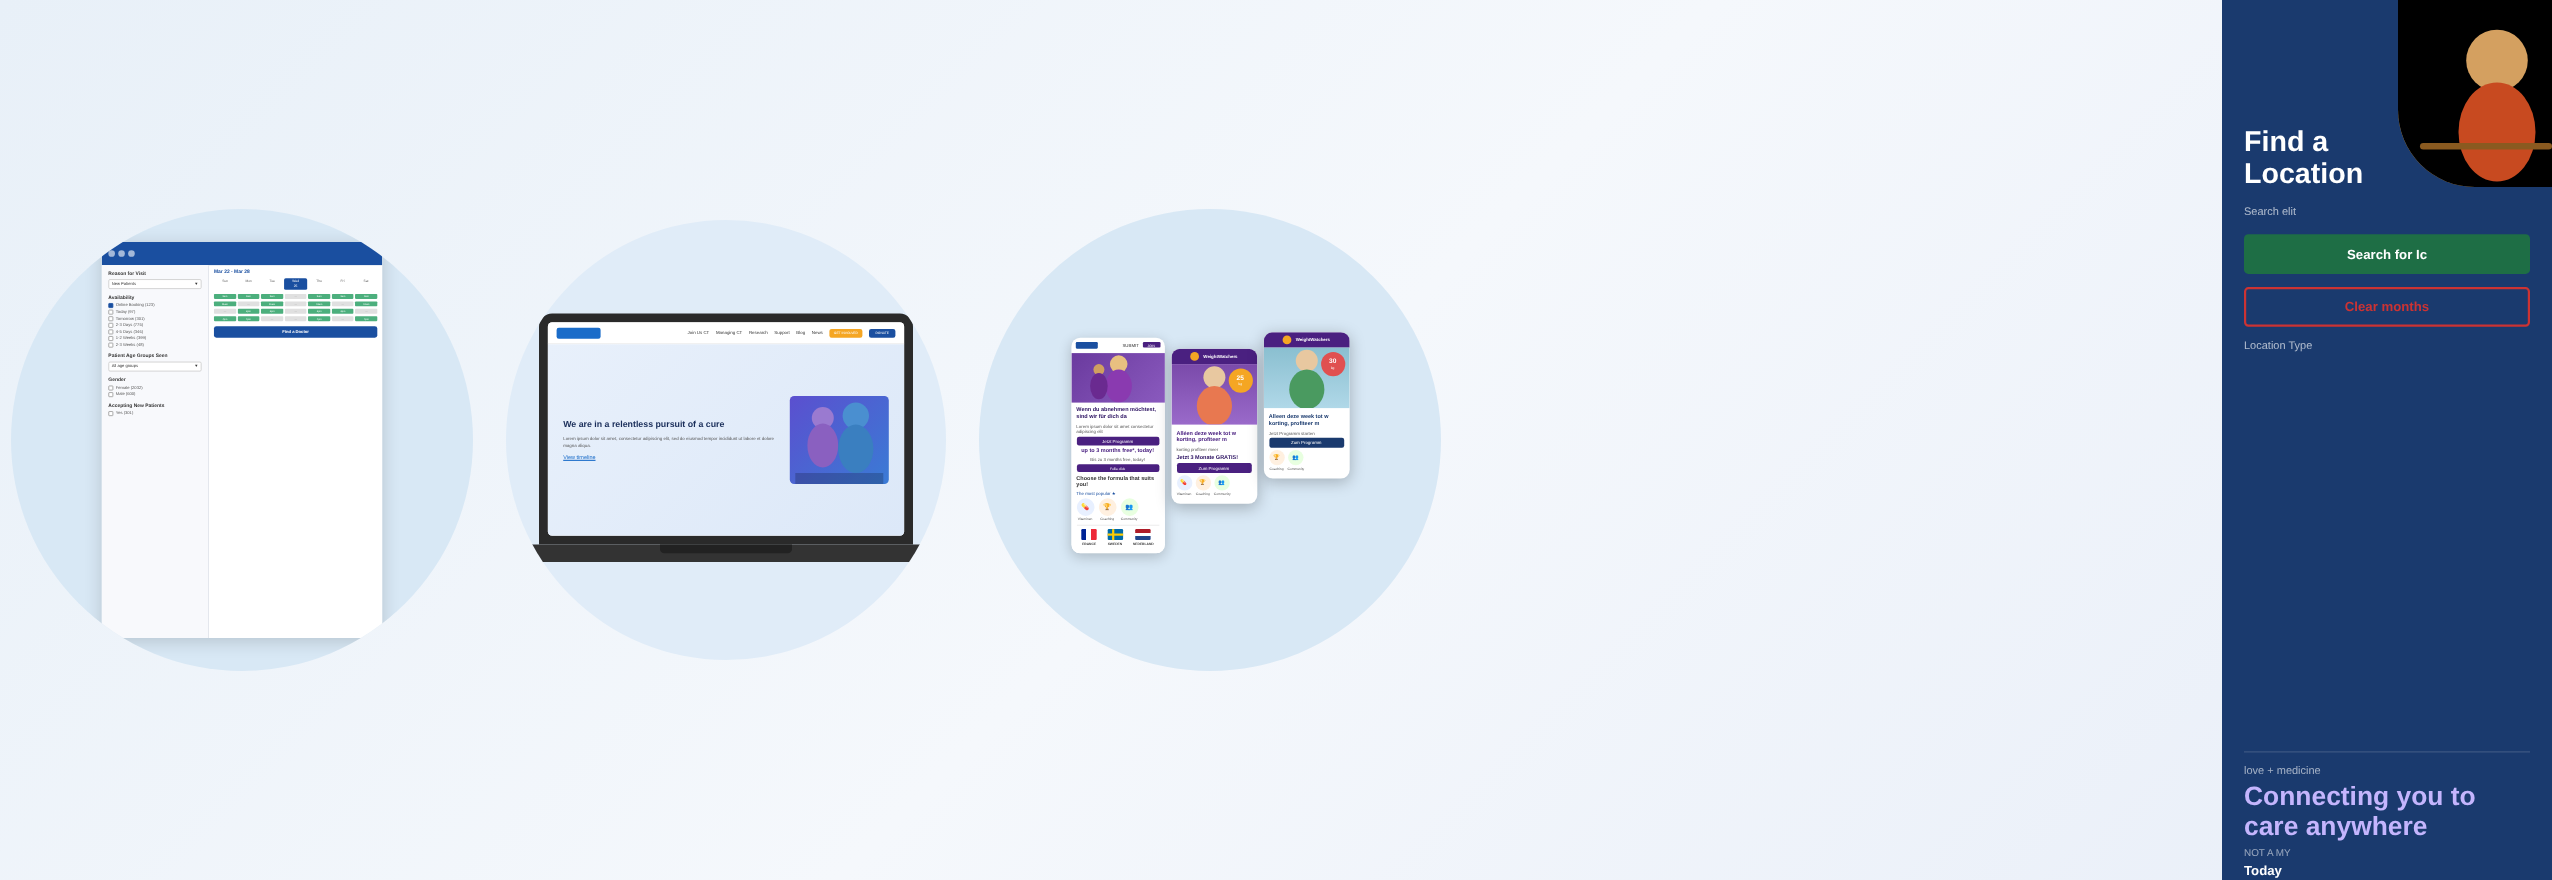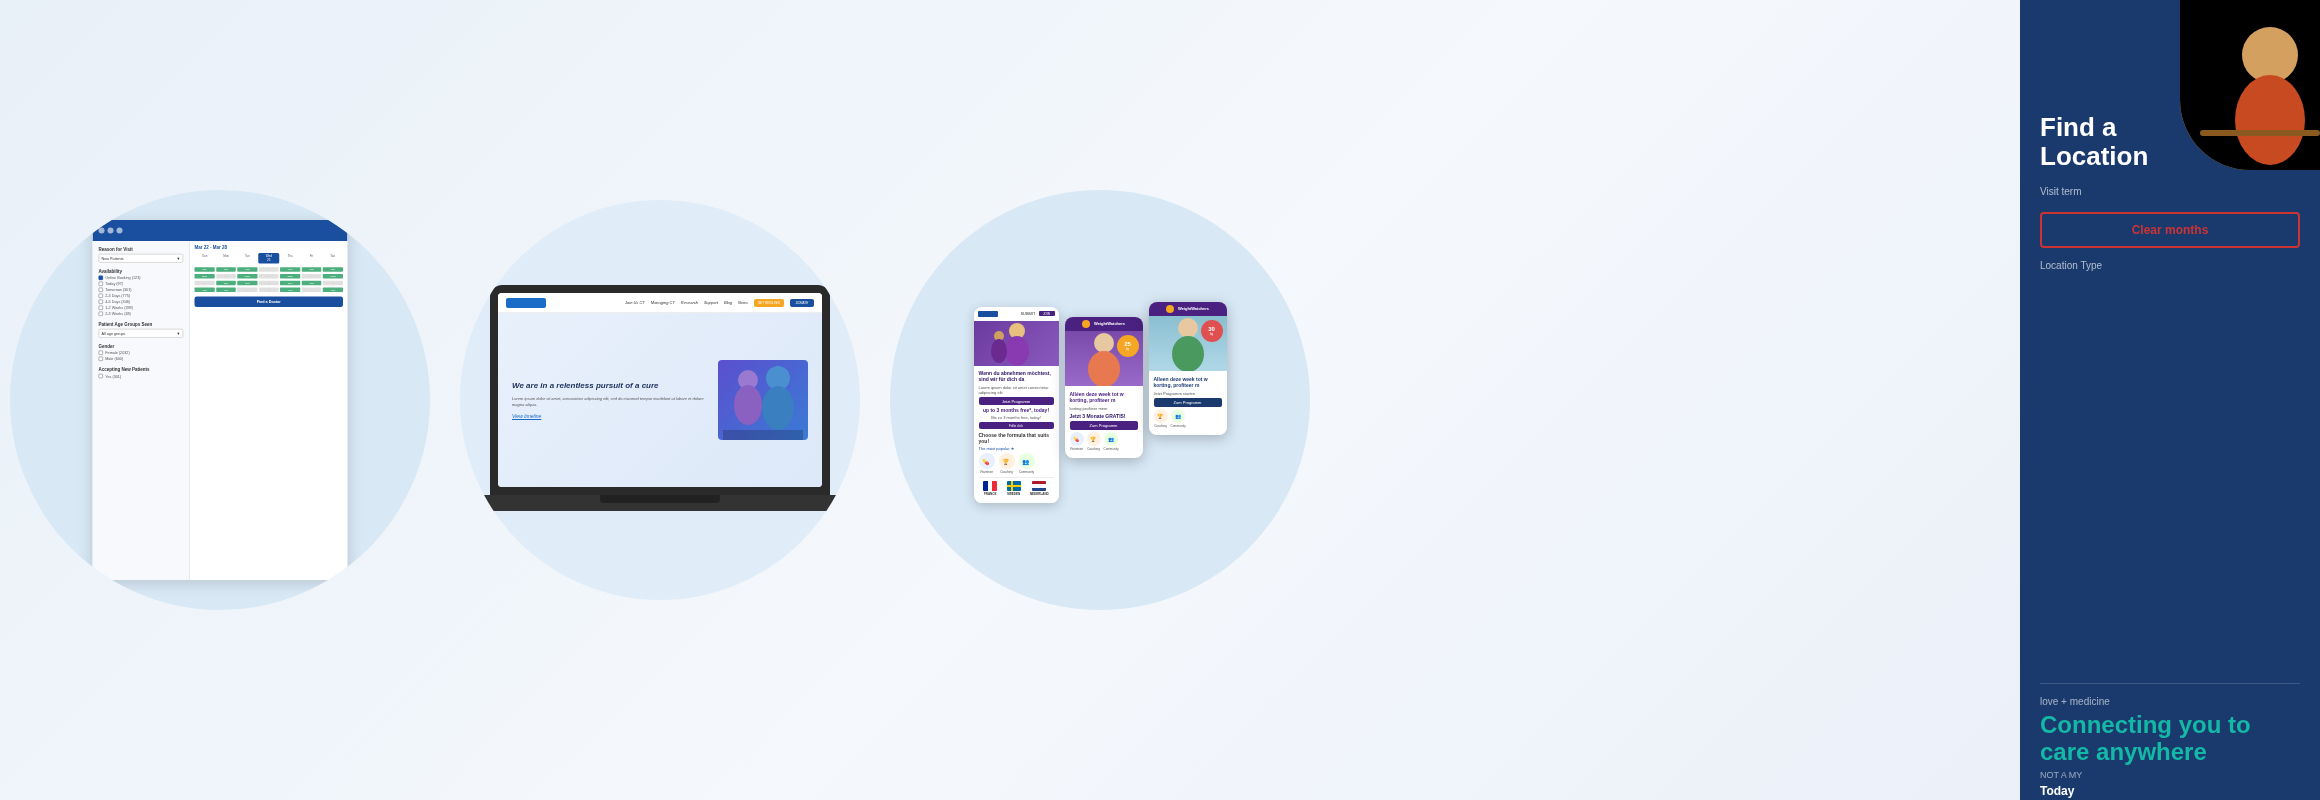--- a/index.html
+++ b/index.html
@@ -43,21 +43,20 @@
       background: #d8e8f5;
       flex-shrink: 0;
       margin-left: -20px;
     }
 
     .circle-2 {
       width: 400px;
       height: 400px;
       background: #e0ecf8;
       flex-shrink: 0;
-      font-style: italic;
     }
 
     .circle-3 {
       width: 420px;
       height: 420px;
       background: #d8e8f5;
       flex-shrink: 0;
     }
 
     
@@ -507,21 +506,21 @@
     .rp-love-medicine {
       padding: 12px 20px 4px;
       font-size: 10px;
       color: rgba(255,255,255,0.6);
     }
 
     .rp-connecting {
       padding: 0 20px;
       font-size: 24px;
       font-weight: 900;
-      color: #14b8a6;
+      color: #c4b5fd;
       line-height: 1.15;
     }
 
     .rp-desc {
       padding: 8px 20px;
       font-size: 9px;
       color: rgba(255,255,255,0.75);
       line-height: 1.4;
     }
 
@@ -1012,23 +1011,24 @@
       <div class="rp-find-label">
         <span>Find a</span>
         <br>
         <span>Locatio</span><span>n</span>
       </div>
     </div>
 
     <div class="rp-form-area">
 
       <div>
-        <div class="rp-field-label">Visit term</div>
+        <div class="rp-field-label">Search elit</div>
       </div>
 
+      <button class="rp-search-btn">Search for Ic</button>
 
       <button class="rp-clear-btn">Clear months</button>
 
 
       <div>
         <div class="rp-field-label">Location Type</div>
       </div>
 
     </div>
 

